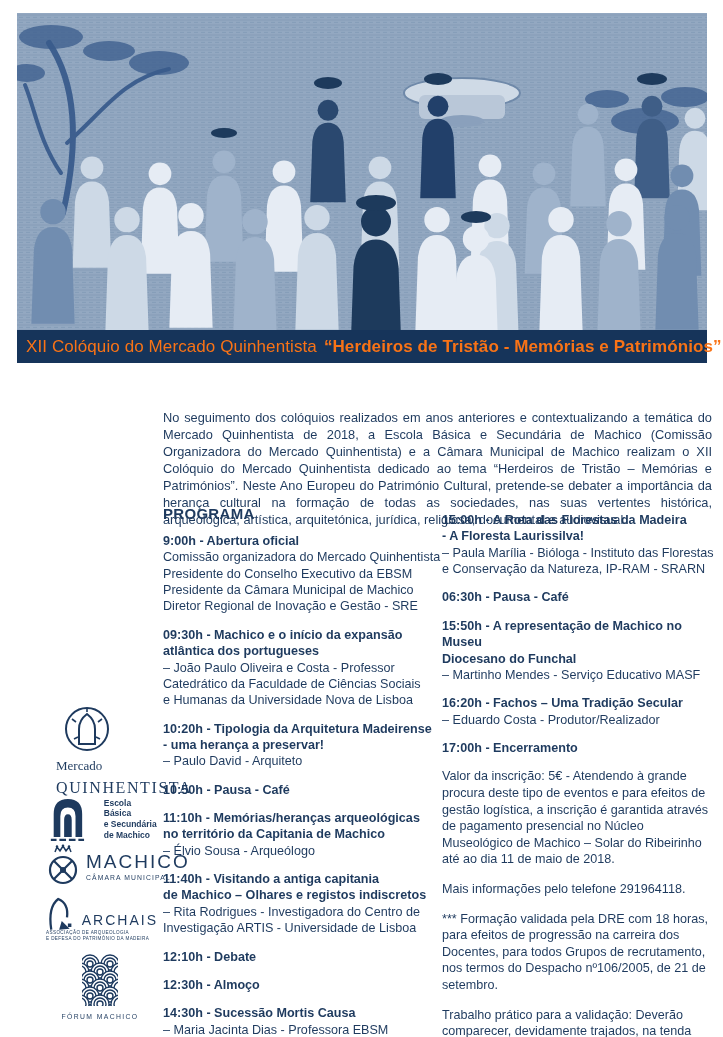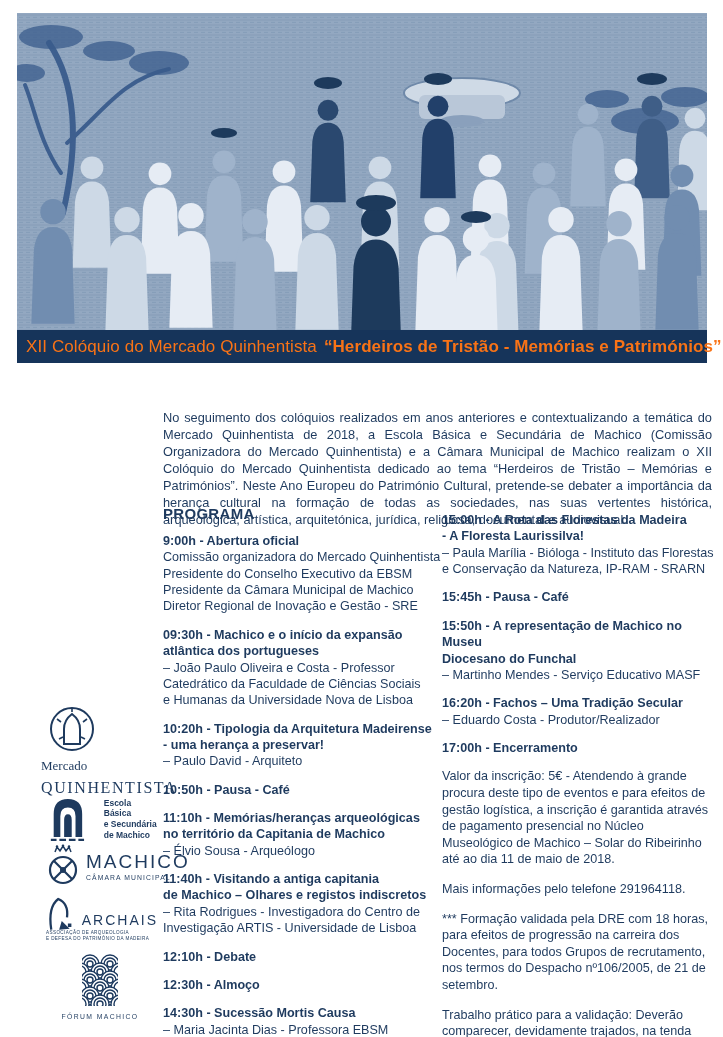--- a/index.html
+++ b/index.html
@@ -30,21 +30,21 @@
   .entry { margin-bottom:12px; font-size:12.6px; line-height:1.3; }
   .entry-title { font-weight:700; white-space:pre-line; }
   .entry-details { white-space:pre-line; }
   .entry-details:empty { display:none; }
   .note { margin-bottom:13px; font-size:12.6px; line-height:1.32; }
   .note strong { font-weight:400; }
 
   
   .sidebar { position:absolute; left:40px; top:706px; width:118px; }
   .logo-block { position:absolute; color:#1e3a5e; }
-  .lb-mercado { left:1px; top:0px; width:118px; text-align:left; }
+  .lb-mercado { left:16px; top:0px; width:118px; text-align:left; }
   .lb-mercado .emblem { margin-left:8px; }
   .mercado-word { font-family:"Liberation Serif", serif; font-size:13px; margin-top:2px; }
   .mercado-caps { font-family:"Liberation Serif", serif; font-size:16px; letter-spacing:1.6px; margin-top:5px; }
   .lb-escola { left:8px; top:88px; display:flex; align-items:center; gap:6px; }
   .escola-text { font-size:8.5px; font-weight:700; line-height:1.25; white-space:pre-line;margin-left:8px; }
   .lb-machico { left:5px; top:138px; display:flex; align-items:center; gap:5px; }
   .machico-word { font-size:19px; letter-spacing:2px; font-weight:400; }
   .machico-sub  { font-size:6.8px; letter-spacing:1.1px; margin-top:1px; }
   .lb-archais { left:6px; top:186px; width:112px; }
   .archais-row { display:flex; align-items:flex-end; gap:6px; }
@@ -197,21 +197,21 @@
   </div>
 
   <div class="col-right">
     <div class="entry">
       <div class="entry-title">15:00h - A Rota das Florestas da Madeira
 - A Floresta Laurissilva!</div>
       <div class="entry-details">– Paula Marília - Bióloga - Instituto das Florestas
 e Conservação da Natureza, IP-RAM - SRARN</div>
     </div>
     <div class="entry">
-      <div class="entry-title">15:45h - Pausa - Café</div>
+      <div class="entry-title">06:30h - Pausa - Café</div>
 
     </div>
     <div class="entry">
       <div class="entry-title">15:50h - A representação de Machico no Museu
 Diocesano do Funchal</div>
       <div class="entry-details">– Martinho Mendes - Serviço Educativo MASF</div>
     </div>
     <div class="entry">
       <div class="entry-title">16:20h - Fachos – Uma Tradição Secular</div>
       <div class="entry-details"> – Eduardo Costa - Produtor/Realizador</div>

